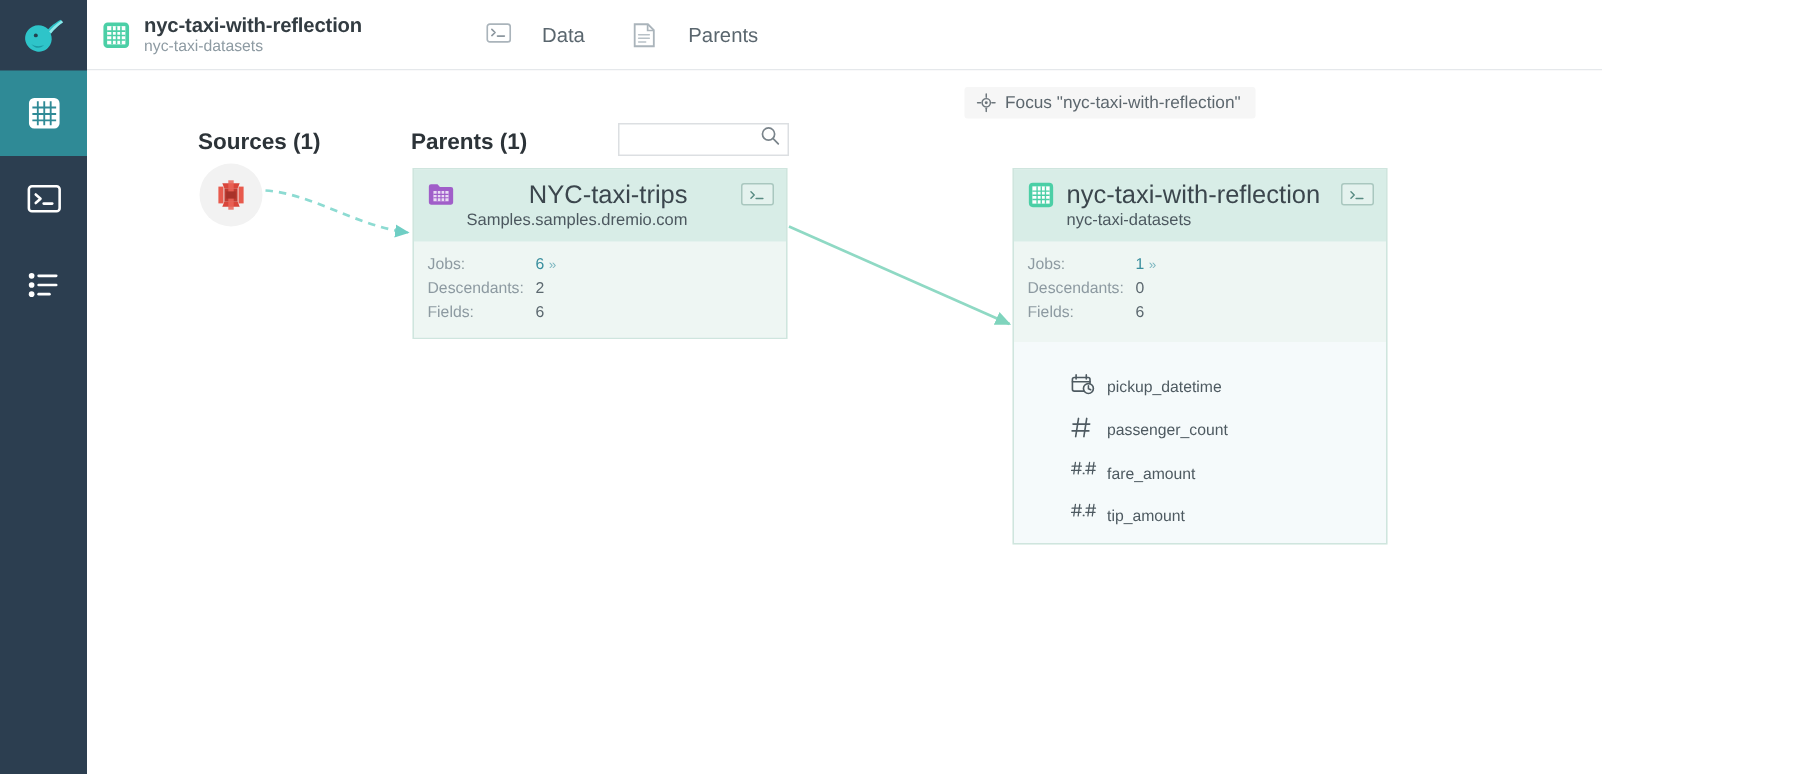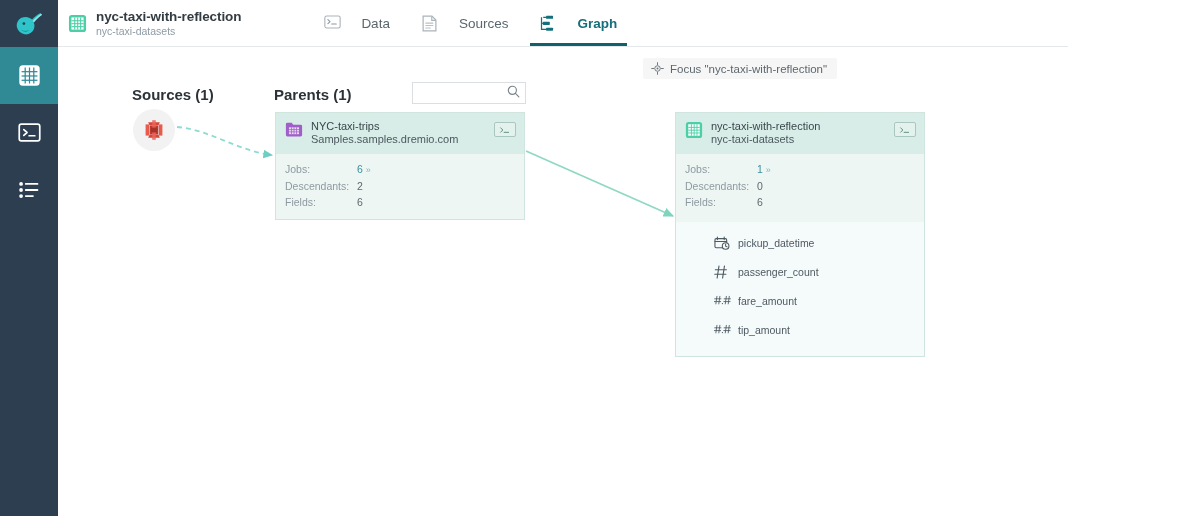--- a/index.html
+++ b/index.html
@@ -102,21 +102,21 @@
   .card {
     position: absolute; background: #f2f9f7;
     border: 1px solid #cfe5de; cursor: pointer;
   }
   .card-head {
     display: flex; align-items: flex-start; gap: 8px;
     background: #d8ede7; padding: 7px 8px 7px 9px; position: relative;
   }
   .card-icon { width: 18px; height: 18px; flex: 0 0 18px; margin-top: 1px; }
   .card-titles { display: flex; flex-direction: column; line-height: 1.22; min-width: 0; }
-  .card-name { font-size: 11px; color: #3b464d; white-space: nowrap; }
+  .card-name { font-size: 17px; color: #3b464d; white-space: nowrap; text-align: right; }
   .card-sub { font-size: 11px; color: #4c585f; white-space: nowrap; }
   .card-sql {
     position: absolute; right: 8px; top: 9px; width: 22px; height: 15px;
     border: 1px solid #a9c7bf; border-radius: 2px; background: #e4f2ee;
     display: flex; align-items: center; justify-content: center;
   }
   .card-sql svg { width: 14px; height: 10px; display: block; }
 
   .card-stats { padding: 7px 0 9px 0; background: #eef6f3; }
   .stat-row { display: flex; font-size: 10.5px; line-height: 16px; padding: 0 9px; }
@@ -126,21 +126,21 @@
   .stat-val .caret { color: #7db7c0; font-size: 9px; margin-left: 3px; }
 
   
   #parent-card { left: 217px; top: 65px; width: 250px; }
 
   
   #main-card { left: 617px; top: 65px; width: 250px; }
   #main-card .card-stats { padding-bottom: 12px; }
   .fields-list { background: #f5fafb; padding: 7px 0 12px 0; }
   .field-row {
-    display: flex; align-items: center; gap: 7px;
+    display: flex; align-items: flex-end; gap: 7px;
     padding: 0 9px 0 38px; height: 28.8px;
   }
   .field-ico { width: 17px; height: 16px; flex: 0 0 17px; display: block; }
   .field-name { font-size: 10.5px; color: #4e5a61; white-space: nowrap; }
 </style>
 </head>
 <body>
 
 <div id="app">
 
@@ -245,40 +245,23 @@
             <svg viewBox="0 0 16 18" width="15" height="17" aria-hidden="true">
               <path d="M1.2 1.2 H10.6 L14.8 5.4 V16.8 H1.2 Z" fill="none" stroke="#aab4bb" stroke-width="1.3"></path>
               <path d="M10.4 1.4 V5.6 H14.6" fill="none" stroke="#aab4bb" stroke-width="1.2"></path>
               <g stroke="#b8c1c7" stroke-width="1.1" stroke-linecap="round">
                 <line x1="4" y1="8.6" x2="11.6" y2="8.6"></line>
                 <line x1="4" y1="11.2" x2="11.6" y2="11.2"></line>
                 <line x1="4" y1="13.8" x2="9" y2="13.8"></line>
               </g>
             </svg>
           </span>
-          <span>Sources</span>
-        </div>
-
-        <div class="tab active">
-          <span class="tab-ico">
-            <svg viewBox="0 0 18 18" width="17" height="17" aria-hidden="true">
-              <g fill="#12707c">
-                <rect x="6.4" y="0.8" width="7.4" height="3.3" rx="0.7"></rect>
-                <rect x="3.0" y="7.2" width="7.4" height="3.3" rx="0.7"></rect>
-                <rect x="6.4" y="13.4" width="7.4" height="3.3" rx="0.7"></rect>
-              </g>
-              <g stroke="#12707c" stroke-width="1.3" fill="none">
-                <path d="M3.4 2.5 H6.4"></path>
-                <path d="M1.6 2.5 V15.1 H6.4"></path>
-                <path d="M1.6 8.9 H3.0"></path>
-              </g>
-            </svg>
-          </span>
-          <span>Graph</span>
-        </div>
+          <span>Parents</span>
+        </div>
+
 
       </div>
     </div>
 
     <div class="canvas">
 
       <div class="focus-pill">
         <span>
           <svg viewBox="0 0 16 16" width="13" height="13" aria-hidden="true">
             <circle cx="8" cy="8" r="3.4" fill="none" stroke="#6d767c" stroke-width="1.2"></circle>

